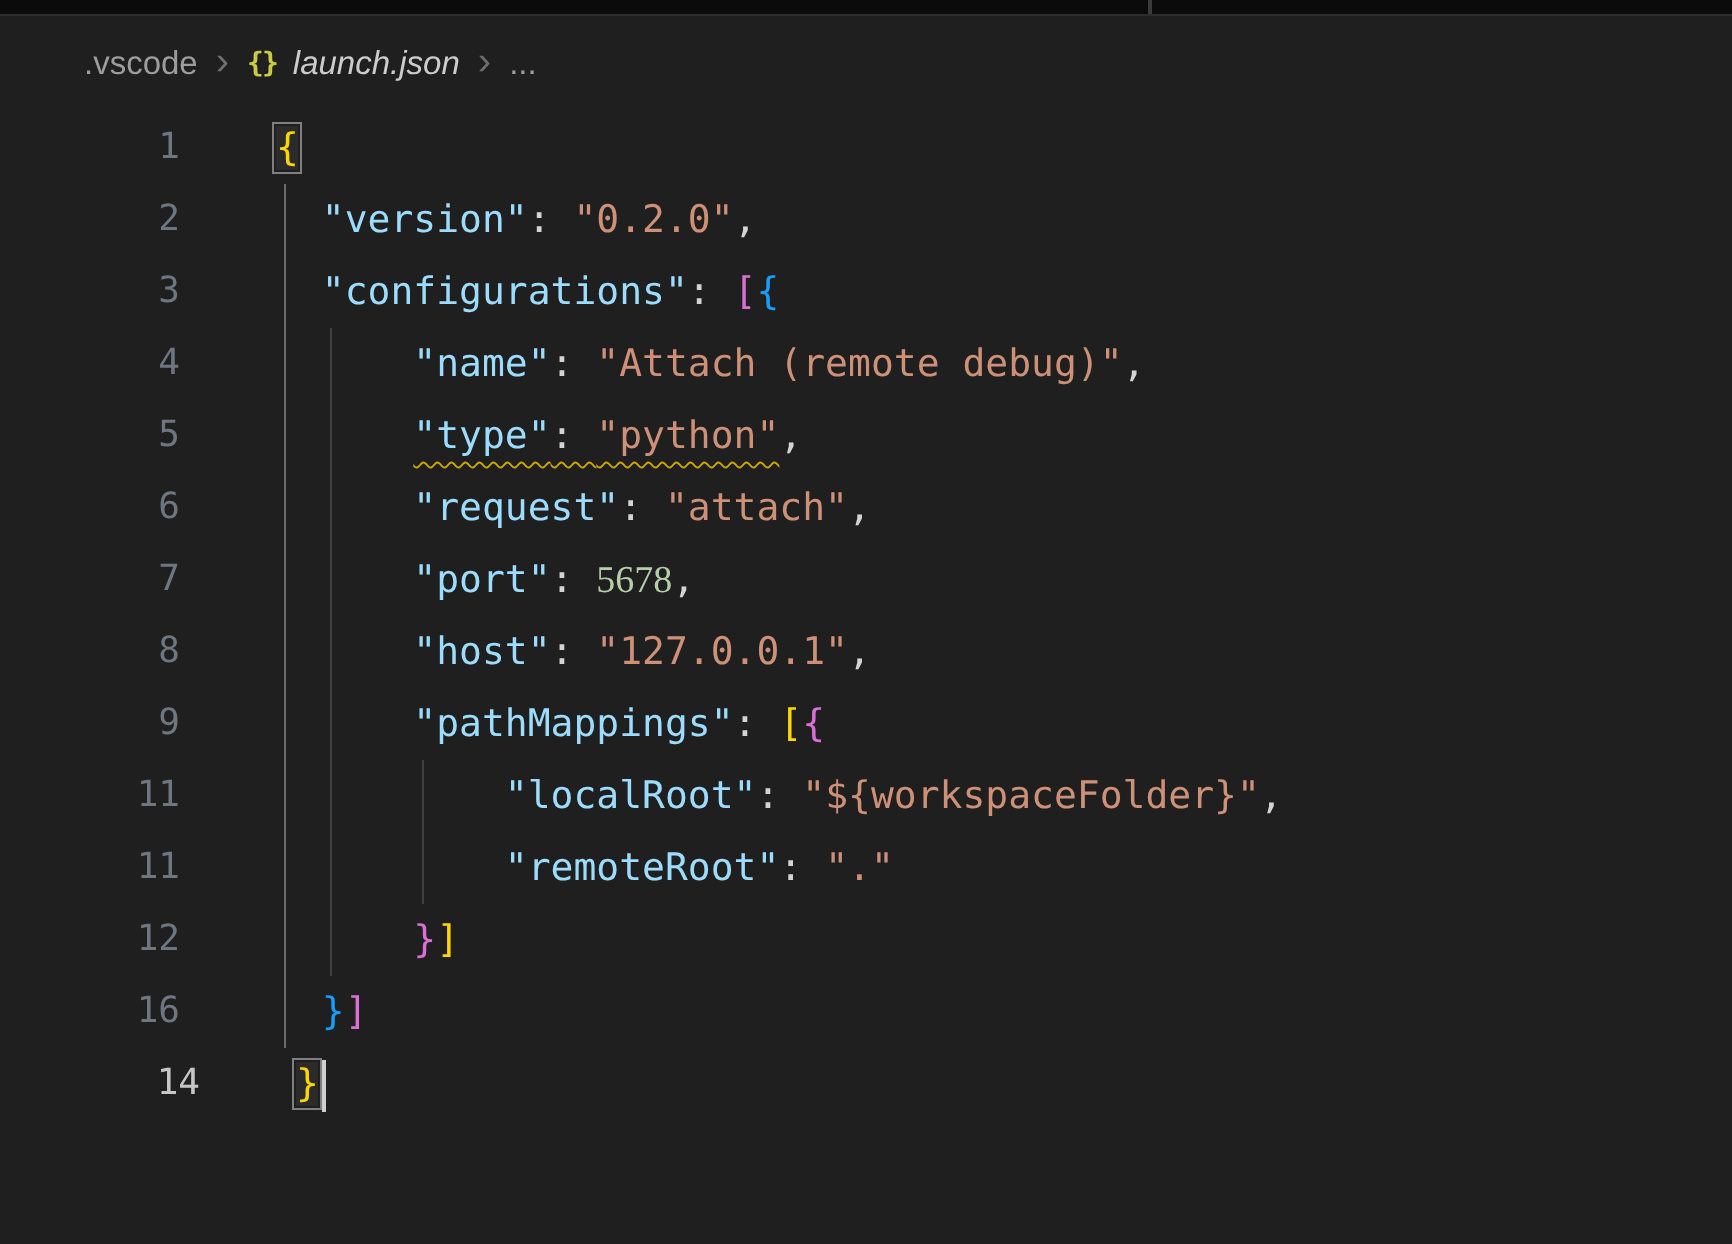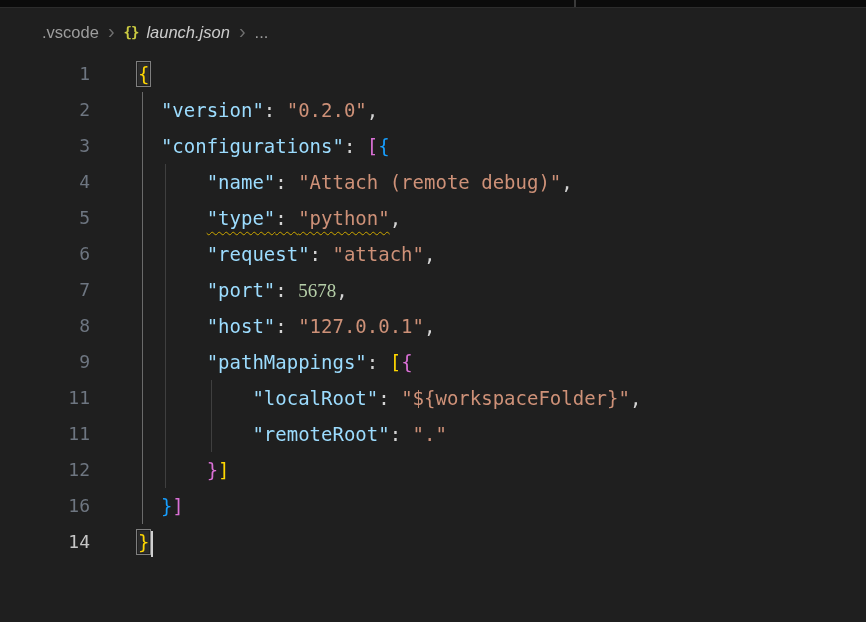--- a/index.html
+++ b/index.html
@@ -82,21 +82,21 @@
     position: relative;
     z-index: 1;
   }
   .line-number {
     flex: 0 0 90px;
     text-align: right;
     color: var(--c-gutter-fg, #6e7681);
     font-size: 18px;
     user-select: none;
   }
-  .code-line.active .line-number { color: var(--c-gutter-active-fg, #c6c6c6); }
+  .code-line.active .line-number { color: var(--c-gutter-active-fg, #c6c6c6); padding-left: 10px; }
   .line-content {
     padding-left: 48px;
     white-space: pre;
   }
 
   
   .tk-key { color: var(--c-token-key, #9cdcfe); }
   .tk-str { color: var(--c-token-string, #ce9178); }
   .tk-num { color: var(--c-token-number, #b5cea8); font-family: Liberation Serif, serif; }
   .tk-pun { color: var(--c-token-punct, #d4d4d4); }

